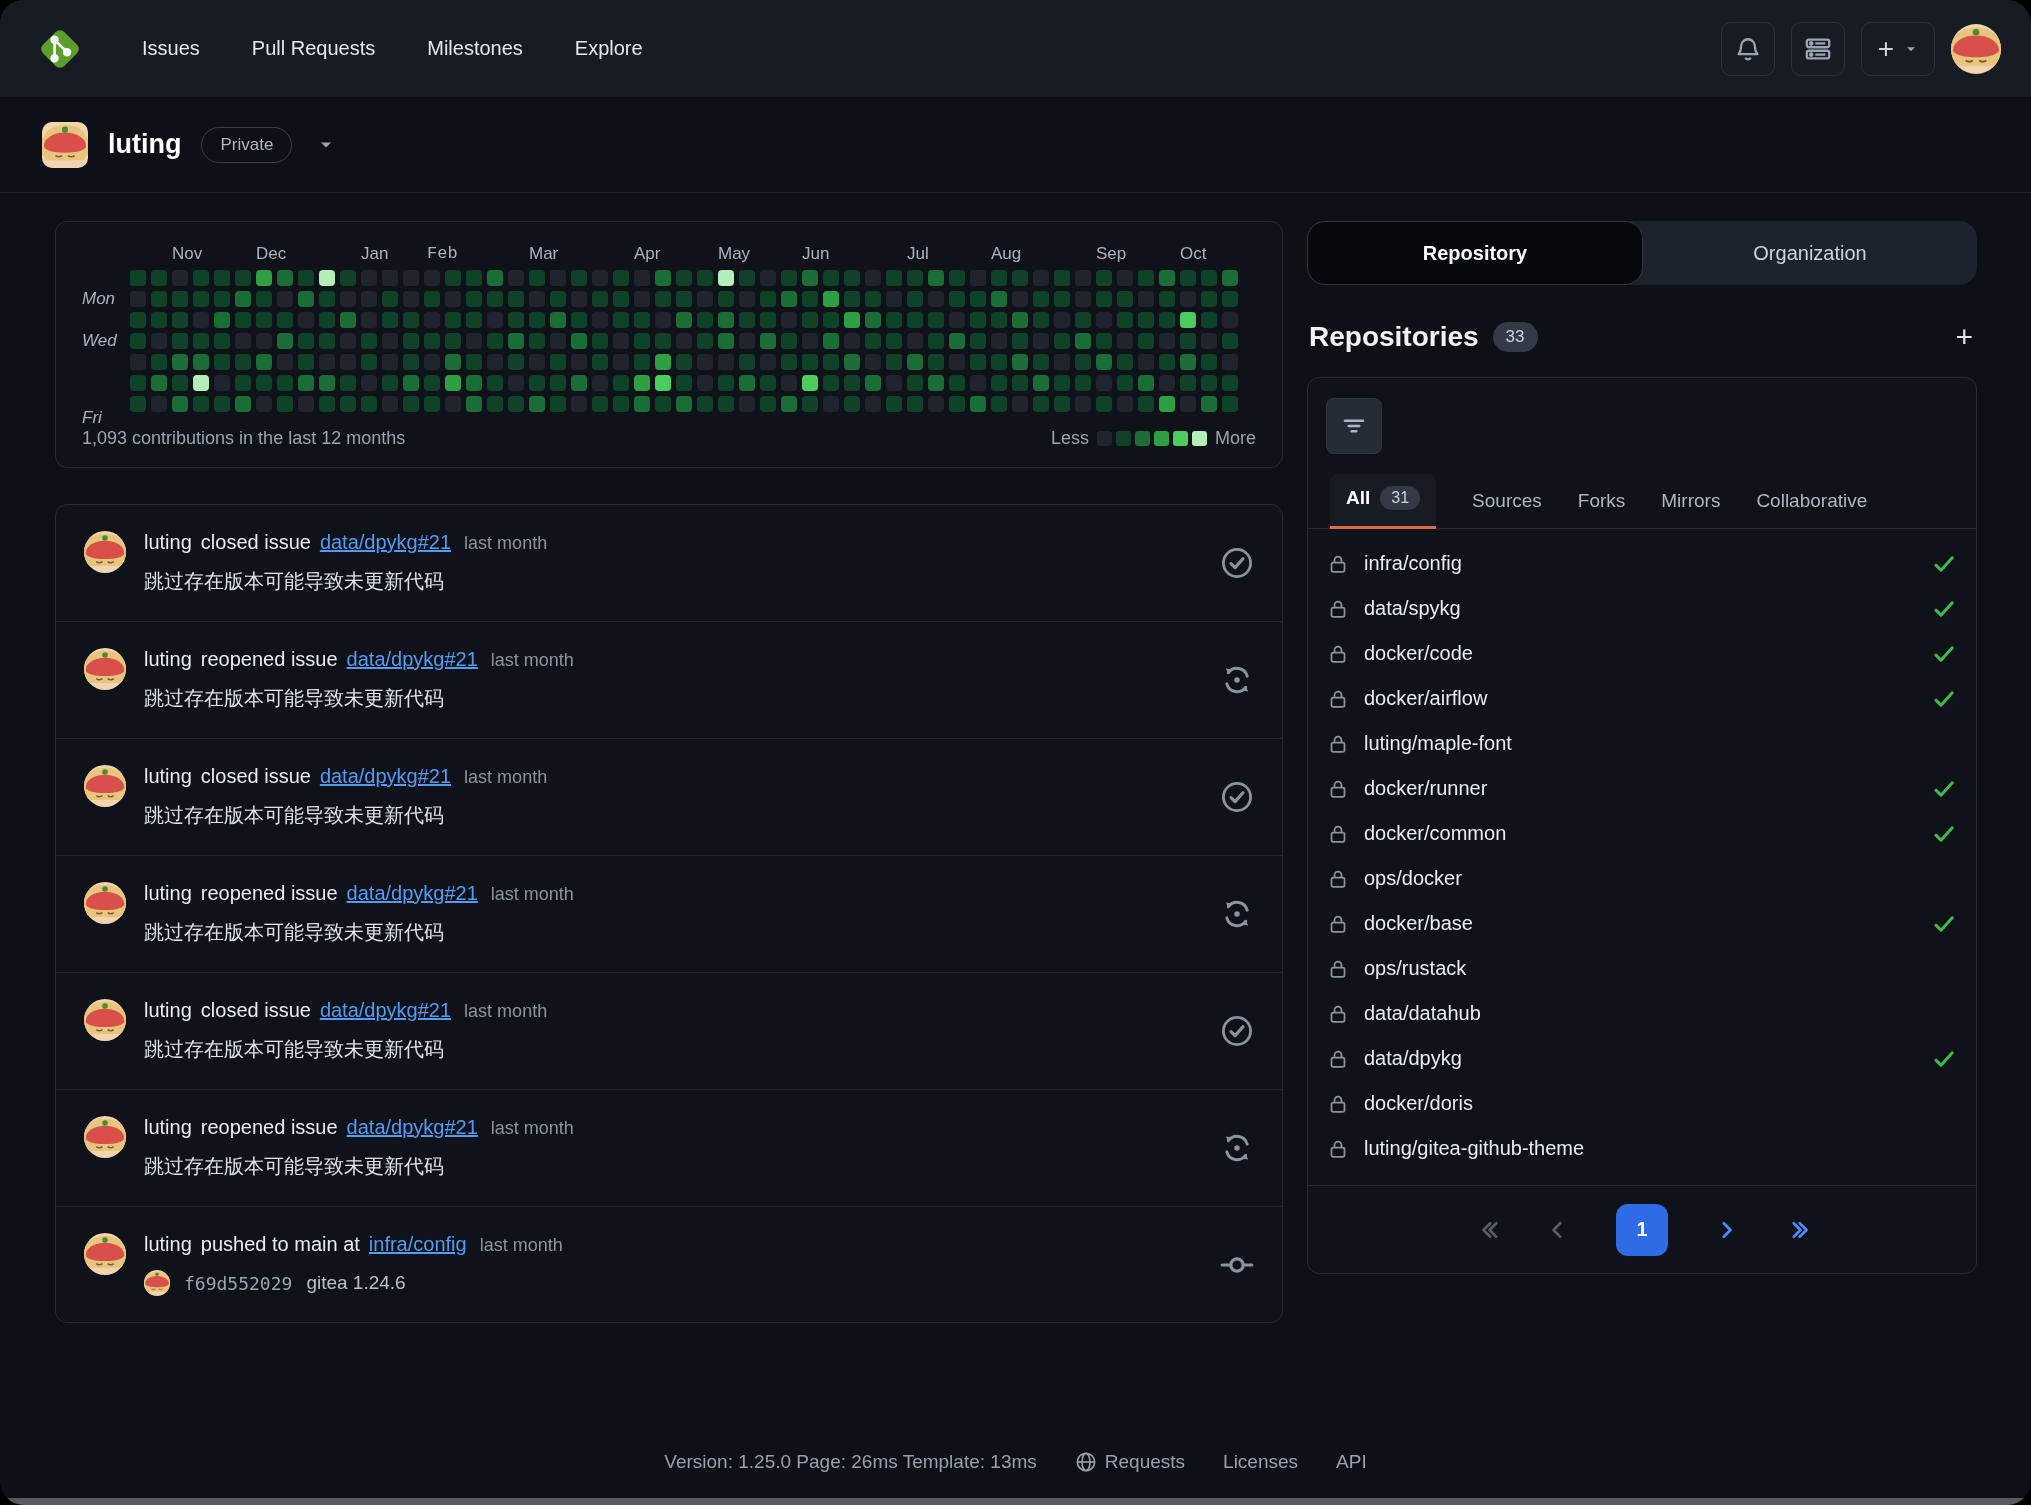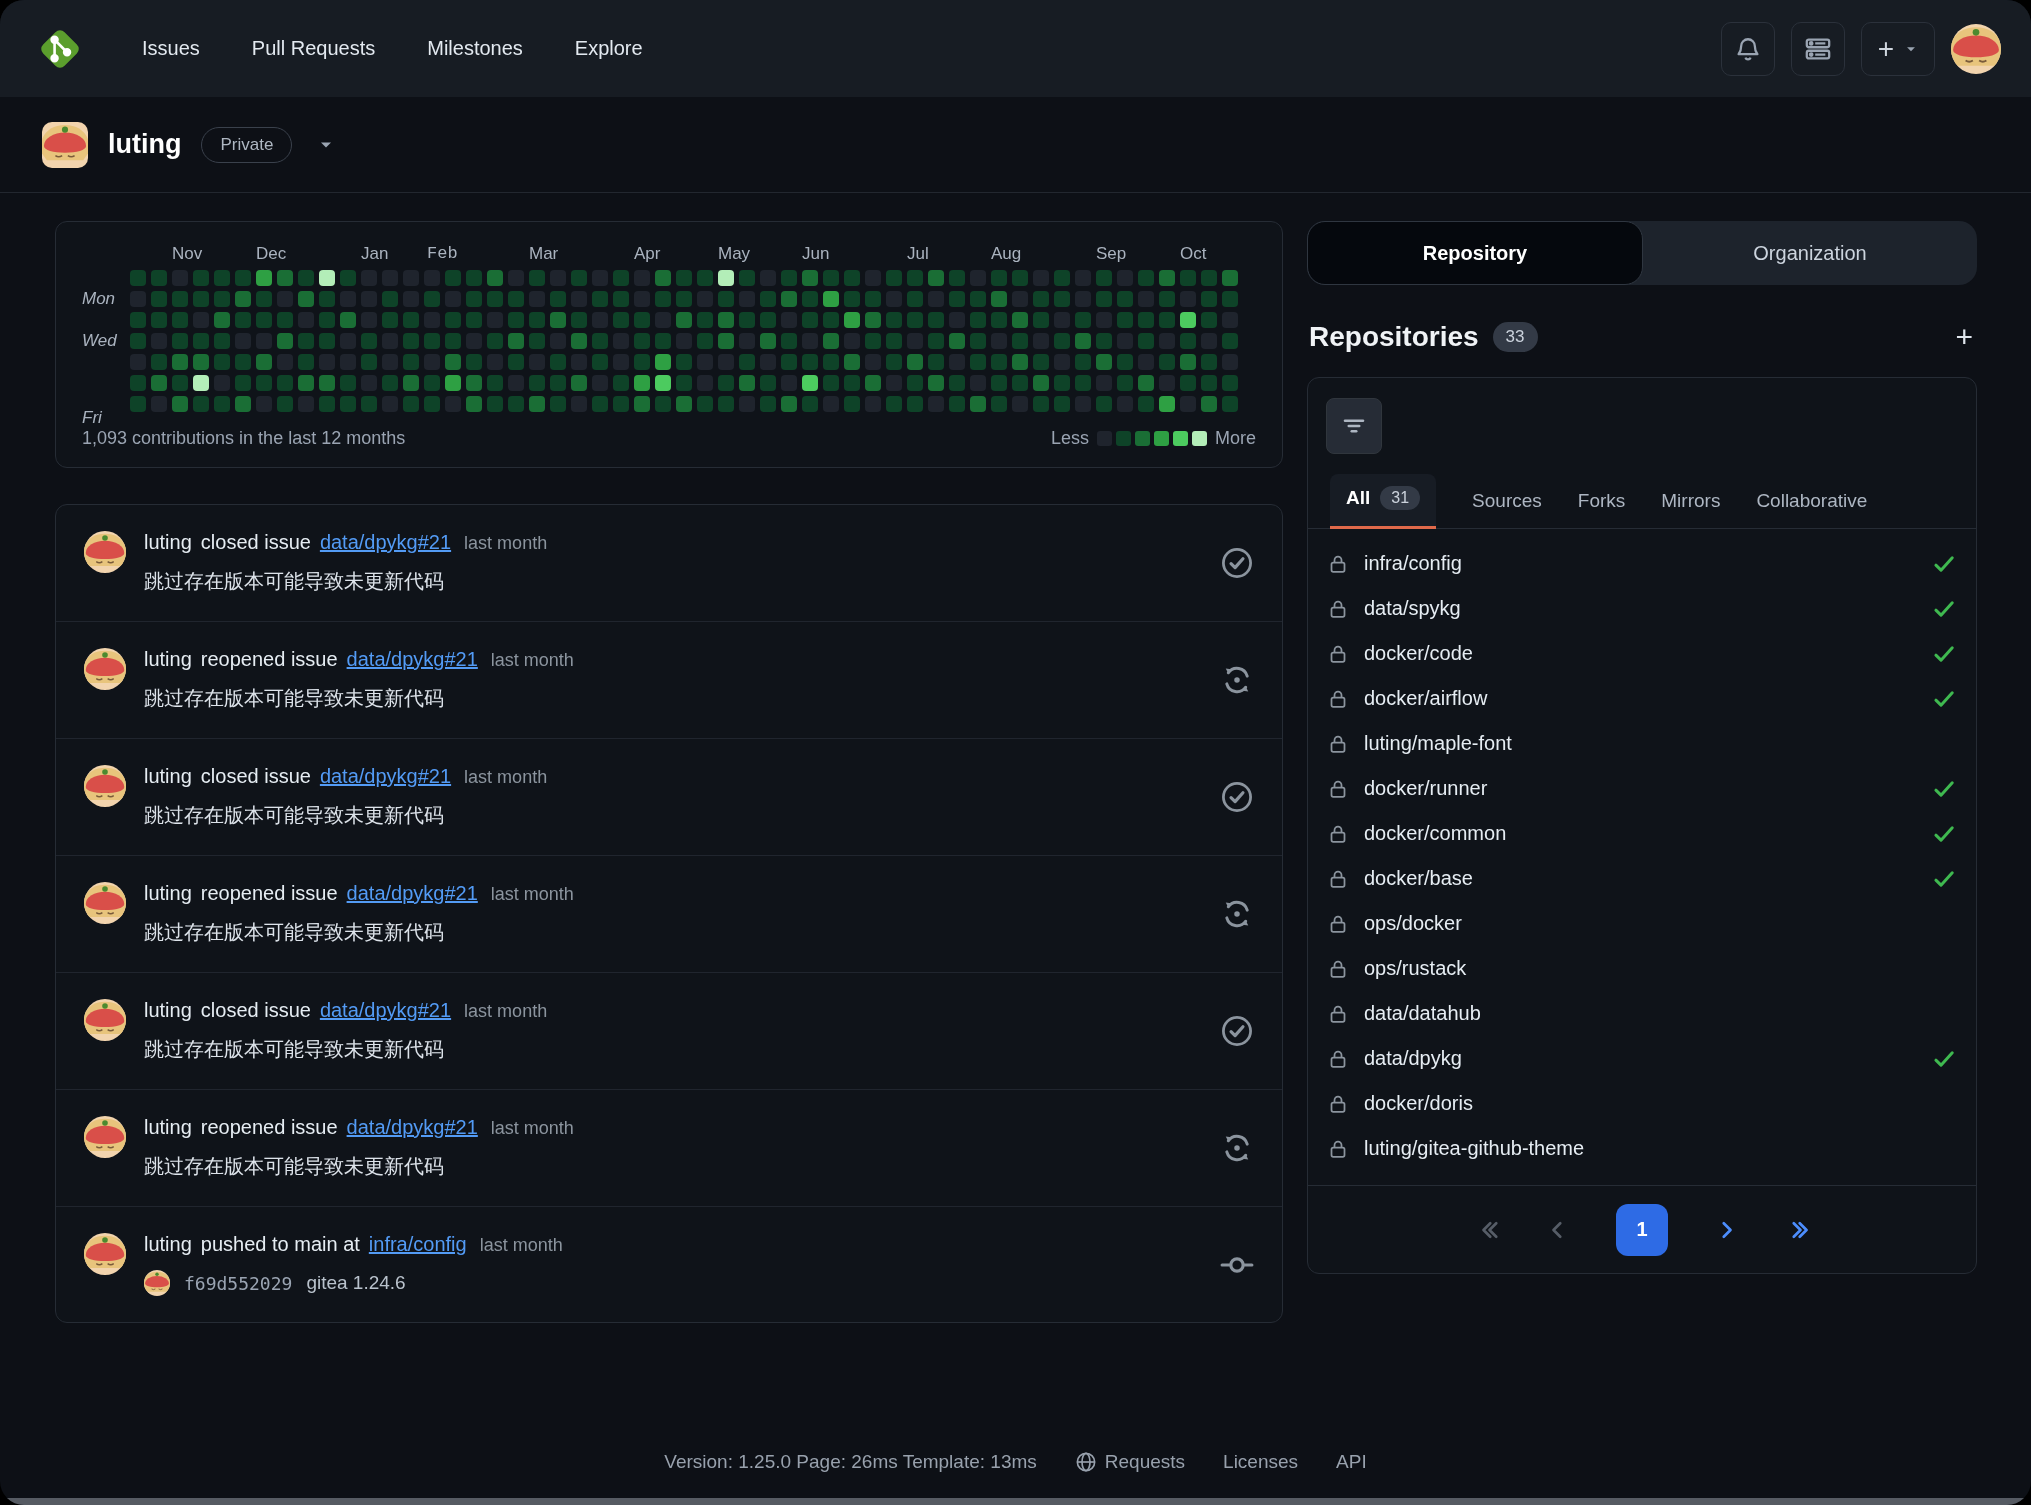--- a/index.html
+++ b/index.html
@@ -970,37 +970,37 @@
             </li>
             <li class="repo-row">
               <span class="lock">
                 <svg viewBox="0 0 16 16" width="20" height="20">
                   <g fill="none" stroke="currentColor" stroke-width="1.4">
                     <rect x="2.8" y="6.8" width="10.4" height="7.4" rx="1.4"></rect>
                     <path d="M5.2 6.8V4.9a2.8 2.8 0 0 1 5.6 0v1.9"></path>
                   </g>
                 </svg>
               </span>
+              <span class="rname">ops/docker</span>
+            </li>
+            <li class="repo-row">
+              <span class="lock">
+                <svg viewBox="0 0 16 16" width="20" height="20">
+                  <g fill="none" stroke="currentColor" stroke-width="1.4">
+                    <rect x="2.8" y="6.8" width="10.4" height="7.4" rx="1.4"></rect>
+                    <path d="M5.2 6.8V4.9a2.8 2.8 0 0 1 5.6 0v1.9"></path>
+                  </g>
+                </svg>
+              </span>
               <span class="rname">docker/base</span>
               <span class="sync">
                 <svg viewBox="0 0 16 16" width="24" height="24">
                   <path d="M2.6 8.8l3.4 3.3L13.5 3.9" fill="none" stroke="currentColor" stroke-width="2" stroke-linecap="round" stroke-linejoin="round"></path>
                 </svg>
               </span>
-            </li>
-            <li class="repo-row">
-              <span class="lock">
-                <svg viewBox="0 0 16 16" width="20" height="20">
-                  <g fill="none" stroke="currentColor" stroke-width="1.4">
-                    <rect x="2.8" y="6.8" width="10.4" height="7.4" rx="1.4"></rect>
-                    <path d="M5.2 6.8V4.9a2.8 2.8 0 0 1 5.6 0v1.9"></path>
-                  </g>
-                </svg>
-              </span>
-              <span class="rname">ops/docker</span>
             </li>
             <li class="repo-row">
               <span class="lock">
                 <svg viewBox="0 0 16 16" width="20" height="20">
                   <g fill="none" stroke="currentColor" stroke-width="1.4">
                     <rect x="2.8" y="6.8" width="10.4" height="7.4" rx="1.4"></rect>
                     <path d="M5.2 6.8V4.9a2.8 2.8 0 0 1 5.6 0v1.9"></path>
                   </g>
                 </svg>
               </span>

